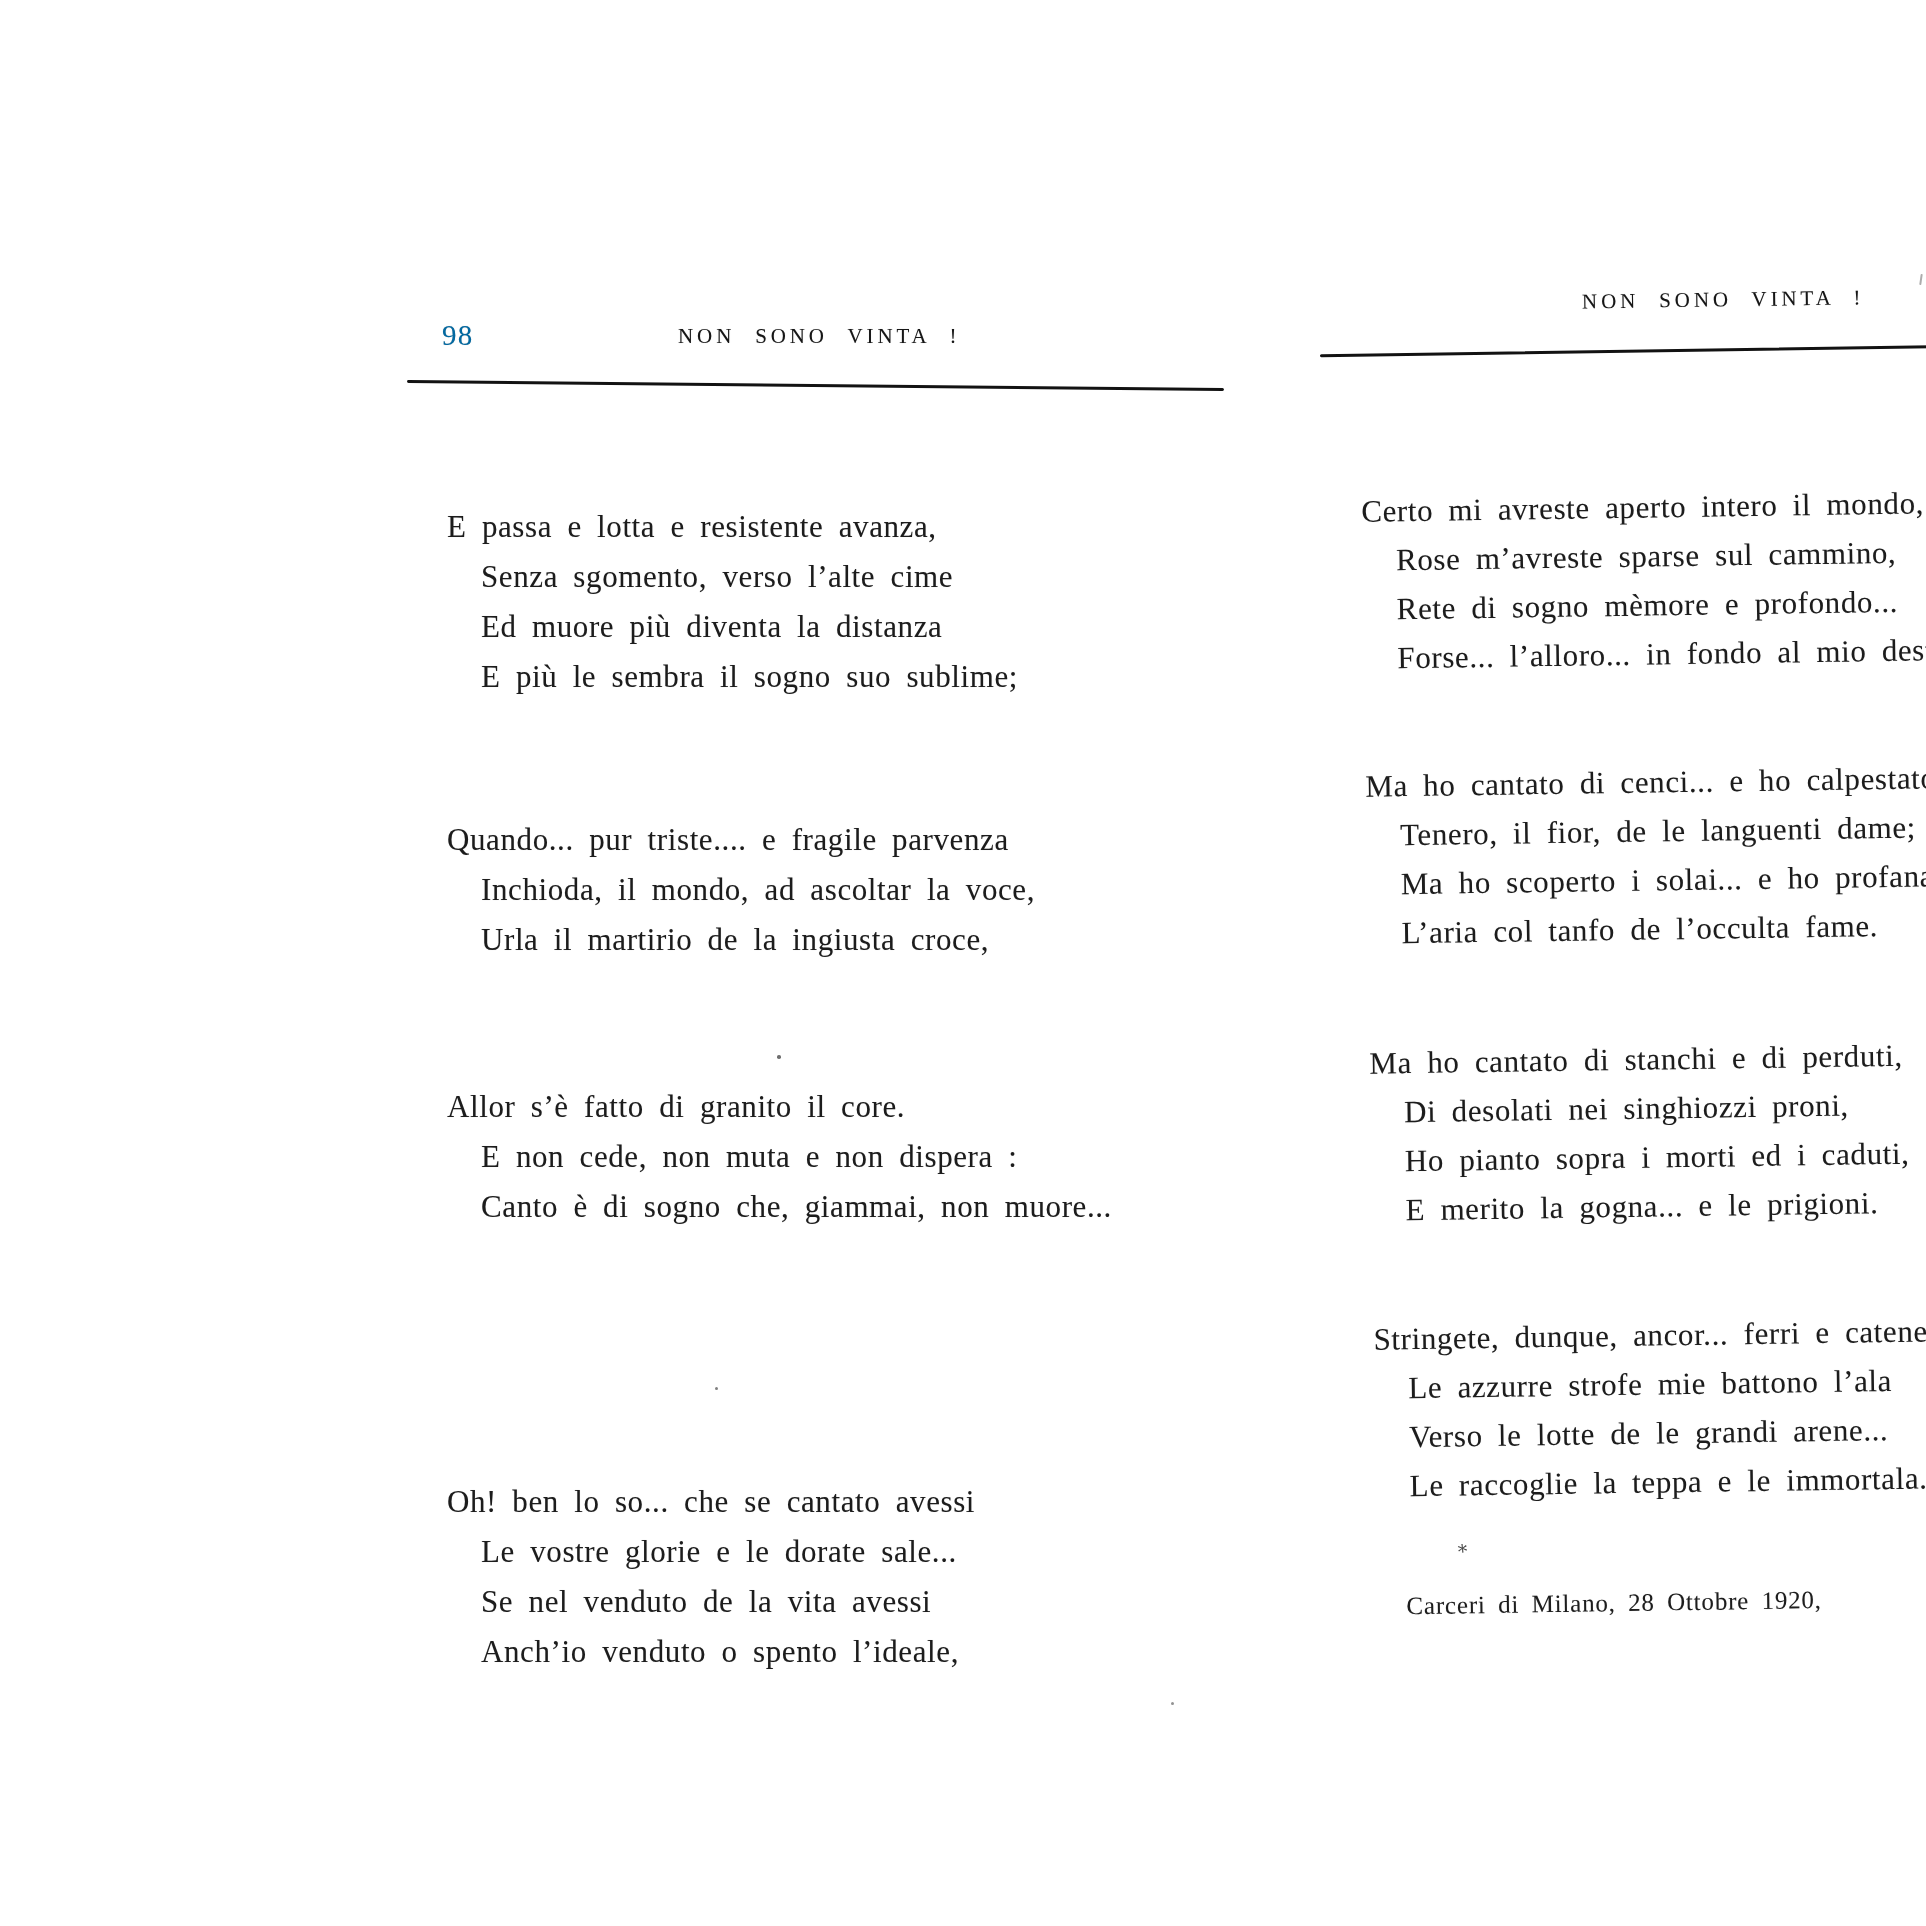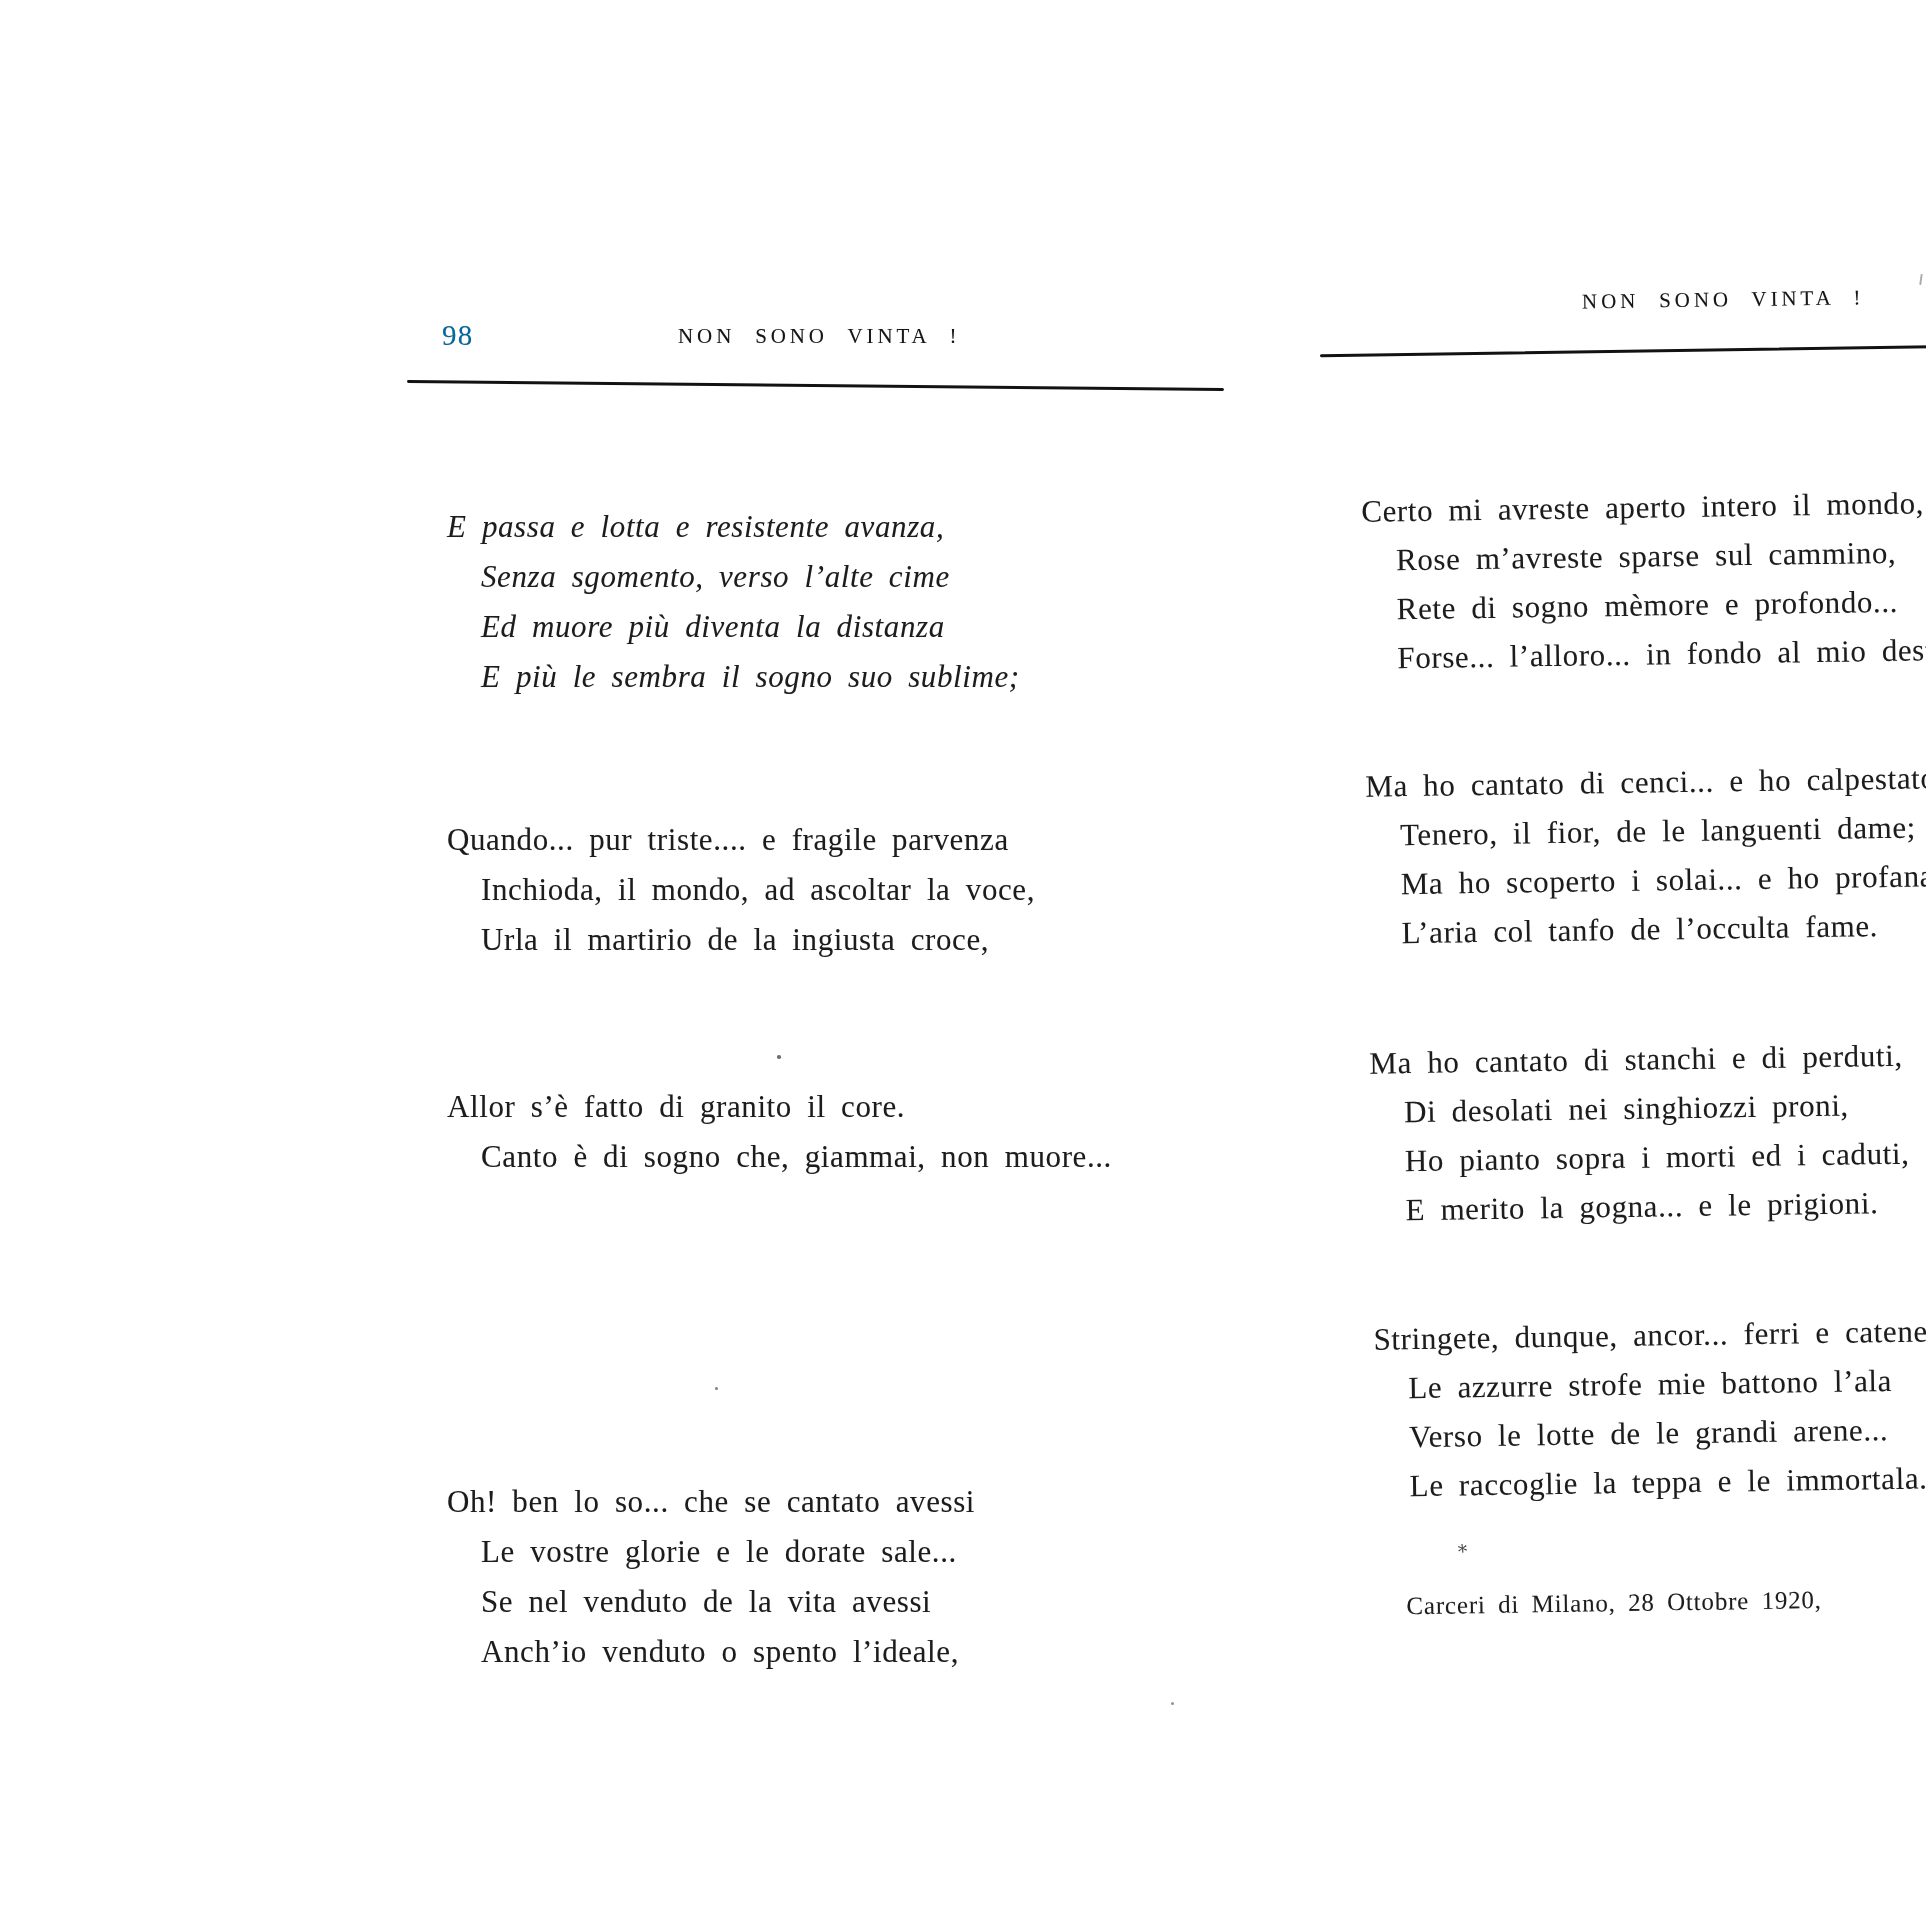--- a/index.html
+++ b/index.html
@@ -61,21 +61,21 @@
     word-spacing:7px;
     color:#1c1c1c;
     text-shadow:0 0 0.8px rgba(25,25,25,.22);
   }
   .page-left-col .stanza{left:447px;width:832px;line-height:50px;}
   #page-right .stanza{left:58px;width:836px;line-height:49px;}
   .stanza .line{display:block;}
   .stanza .line:not(:first-child){margin-left:34px;}
 
   
-  #lp-s1{top:502px;font-style:italic;} #lp-s2{top:815px;} #lp-s3{top:1082px;} #lp-s4{top:1477px;}
+  #lp-s1{top:502px;} #lp-s2{top:815px;} #lp-s3{top:1082px;} #lp-s4{top:1477px;}
   
   #rp-s1{top:250px;} #rp-s2{top:525px;} #rp-s3{top:802px;} #rp-s4{top:1078px;}
 
   .signature{
     left:87px;top:1356px;
     font-size:25px;
     letter-spacing:0.8px;
     word-spacing:5.4px;
     white-space:nowrap;
     color:#1d1d1d;
@@ -114,20 +114,21 @@
     </div>
 
     <div class="stanza" id="lp-s2">
       <span class="line">Quando... pur triste.... e fragile parvenza</span>
       <span class="line">Inchioda, il mondo, ad ascoltar la voce,</span>
       <span class="line">Urla il martirio de la ingiusta croce,</span>
     </div>
 
     <div class="stanza" id="lp-s3">
       <span class="line">Allor s’è fatto di granito il core.</span>
+      <span class="line">E non cede, non muta e non dispera :</span>
       <span class="line">Canto è di sogno che, giammai, non muore...</span>
     </div>
 
     <div class="stanza" id="lp-s4">
       <span class="line">Oh! ben lo so... che se cantato avessi</span>
       <span class="line">Le vostre glorie e le dorate sale...</span>
       <span class="line">Se nel venduto de la vita avessi</span>
       <span class="line">Anch’io venduto o spento l’ideale,</span>
     </div>
   </section>

